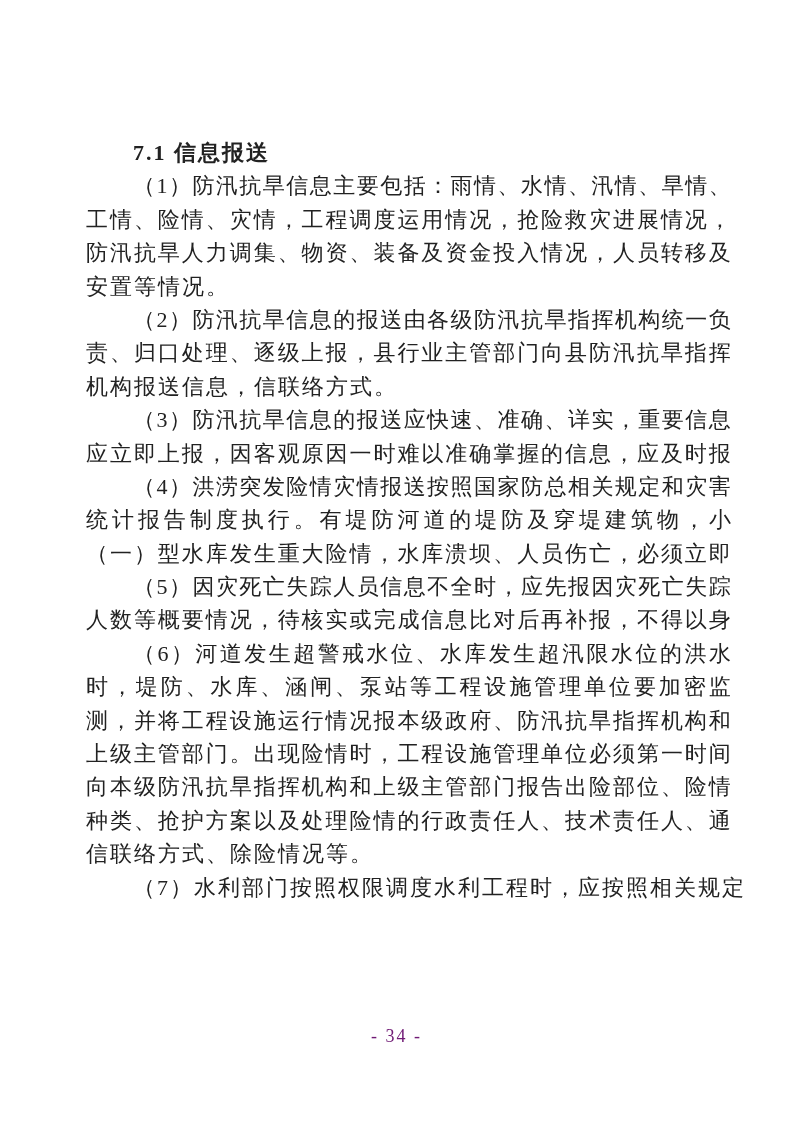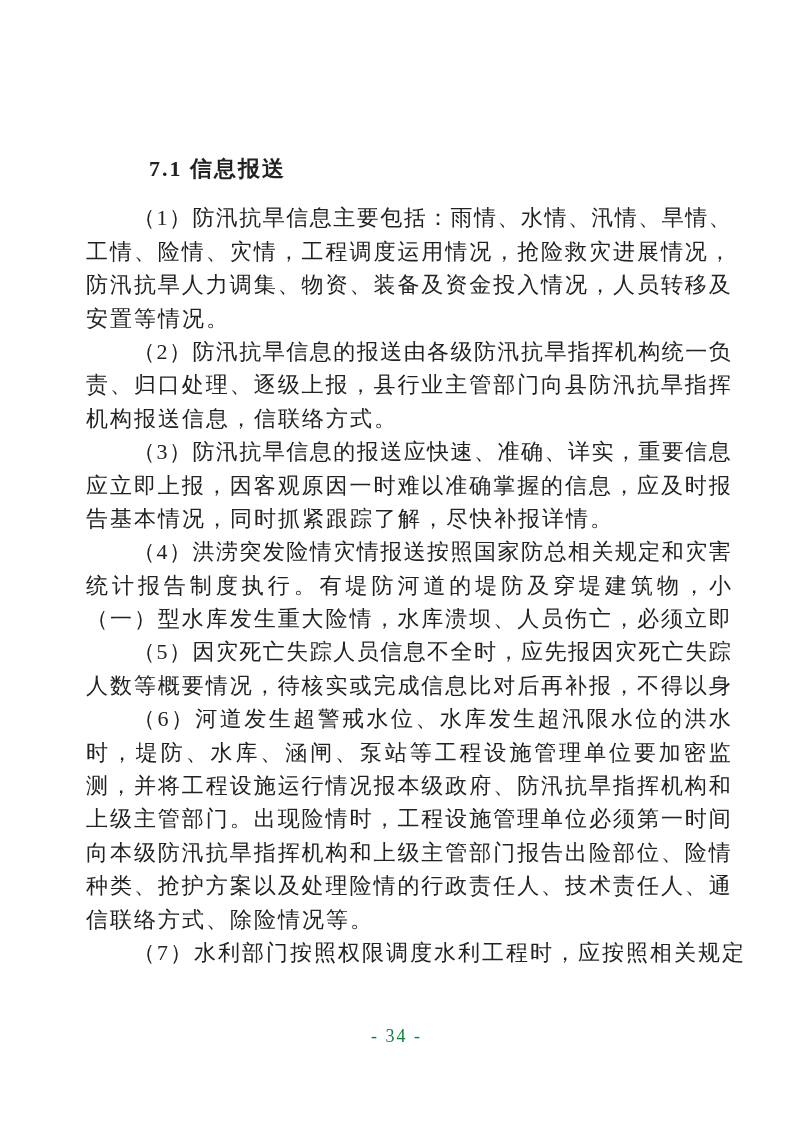--- a/index.html
+++ b/index.html
@@ -16,21 +16,21 @@
     font-family: "Liberation Serif", "DejaVu Serif", serif;
     color: #222222;
   }
   .content {
     position: absolute;
     left: 86px;
     top: 136px;
     width: 645px;
   }
   .heading {
-    margin: 16px;
+    margin: 0;
     padding-left: 47px;
     font-size: 22px;
     font-weight: 600;
     height: 33.4px;
     line-height: 33.4px;
     letter-spacing: 2px;
     white-space: nowrap;
   }
   .para {
     margin: 0;
@@ -55,21 +55,21 @@
   .footer {
     position: absolute;
     left: 0;
     right: 0;
     top: 1023px;
     height: 26px;
     line-height: 26px;
     text-align: center;
     font-size: 18px;
     letter-spacing: 2px;
-    color: #15803d;
+    color: #701a75;
   }
 </style>
 </head>
 <body>
 
 <div class="page">
   <div class="content">
     <h2 class="heading">7.1 信息报送</h2>
     <div>
         <div class="para">
@@ -272,21 +272,20 @@
             <span>握</span>
             <span>的</span>
             <span>信</span>
             <span>息</span>
             <span>，</span>
             <span>应</span>
             <span>及</span>
             <span>时</span>
             <span>报</span>
           </div>
-          <div class="line natural">告基本情况，同时抓紧跟踪了解，尽快补报详情。</div>
         </div>
         <div class="para">
           <div class="line first justified">
             <span>（</span>
             <span>4</span>
             <span>）</span>
             <span>洪</span>
             <span>涝</span>
             <span>突</span>
             <span>发</span>

